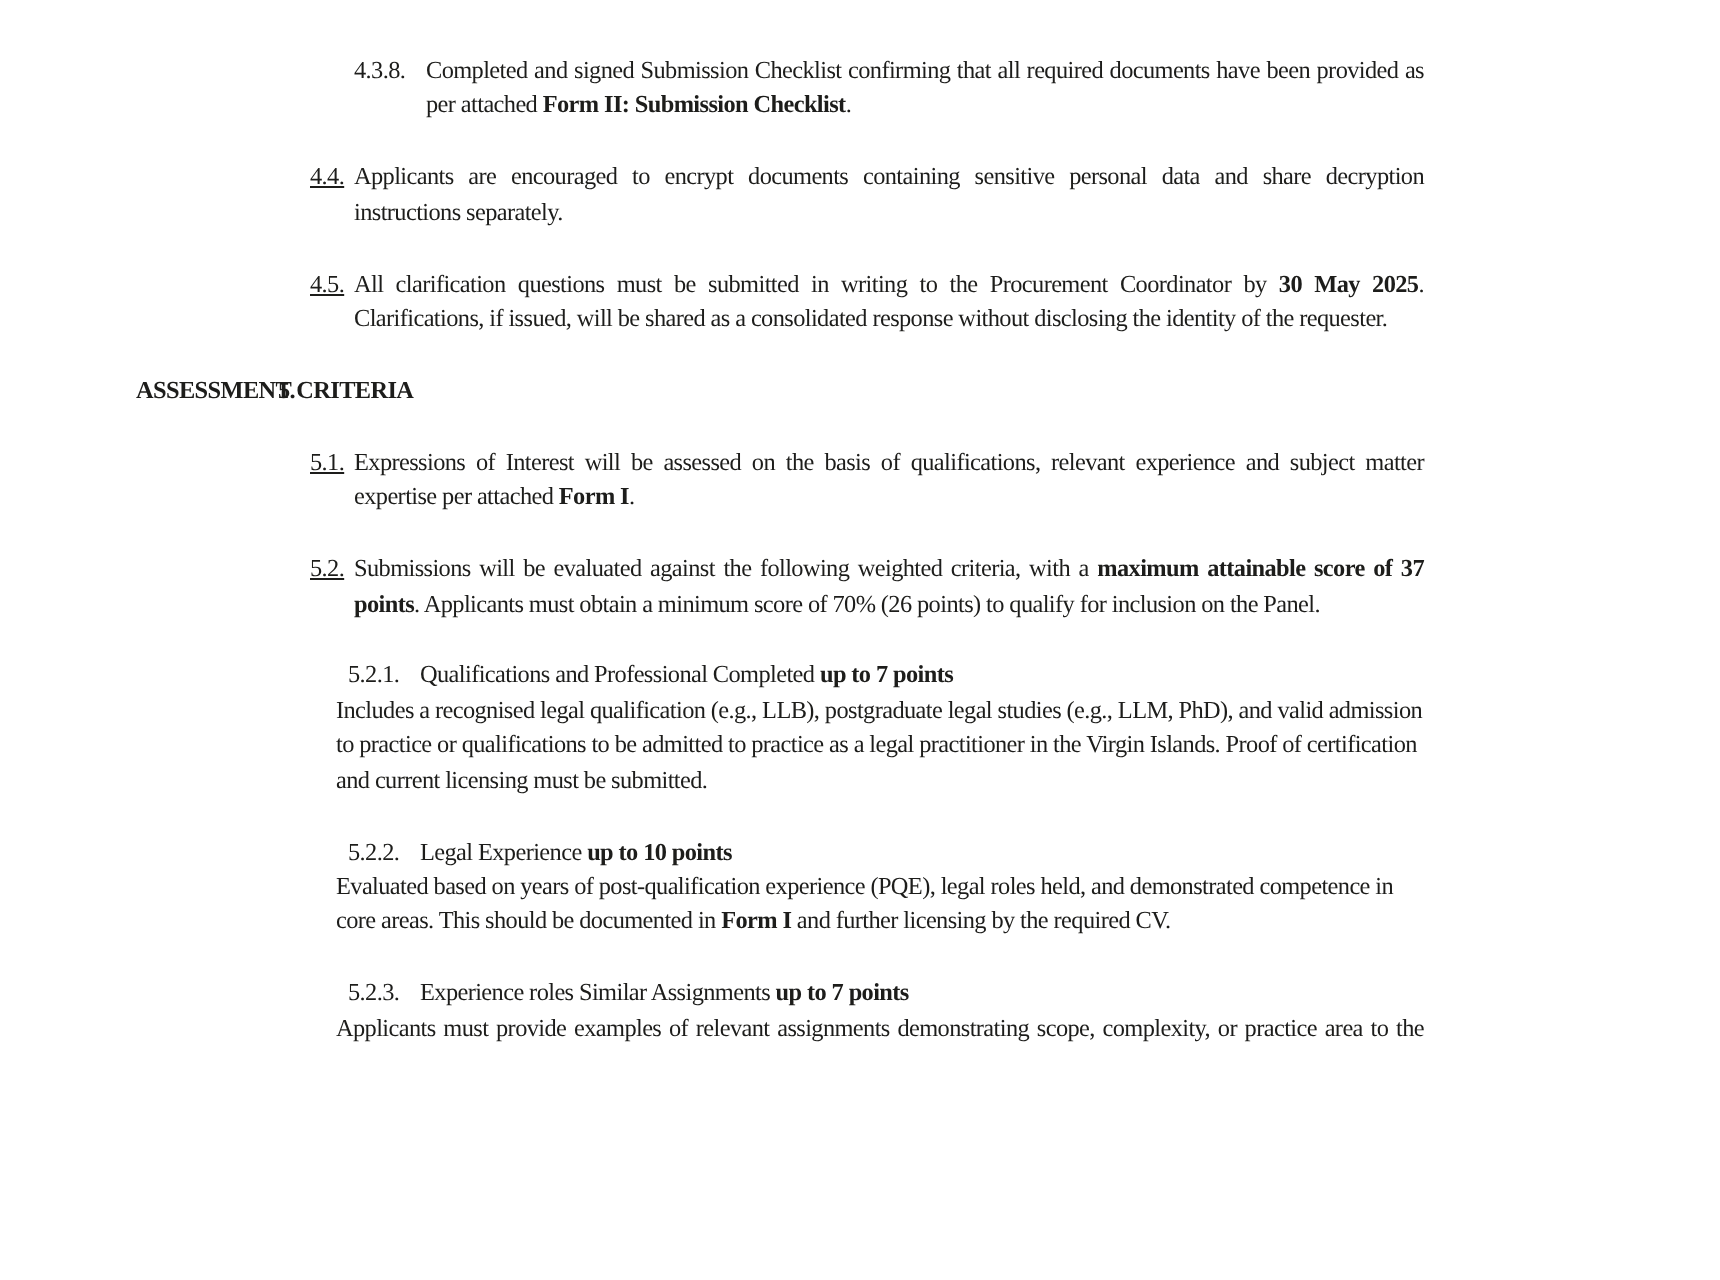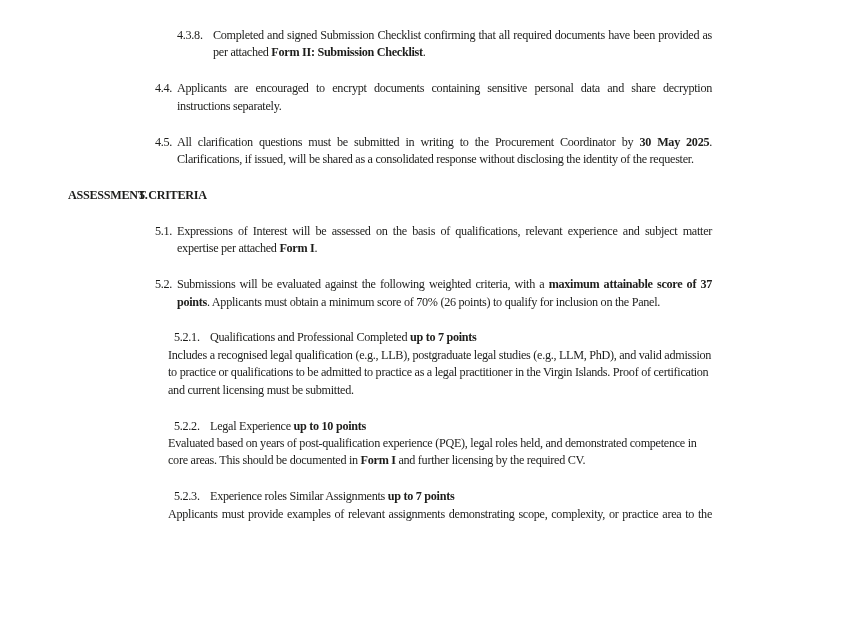--- a/index.html
+++ b/index.html
@@ -20,21 +20,21 @@
   .gap { margin-bottom: 18.5px; }
   .num { position: absolute; top: 0; }
   .body { margin: 0; }
   b { font-weight: bold; }
 
   
   .l3 .num  { left: 177px; }
   .l3 .body { margin-left: 213px; margin-right: 148px; }
 
   
-  .l2 .num  { left: 155px; }
+  .l2 .num  { left: 155px; text-decoration: underline; }
   .l2 .body { margin-left: 177px; margin-right: 148px; }
 
   
   .h1 { font-weight: bold; }
   .h1 .num  { left: 139px; }
   .h1 .body { margin-left: 68px; margin-right: 148px; }
 
   
   .sub .num  { left: 174px; }
   .sub .body { margin-left: 210px; margin-right: 148px; }

